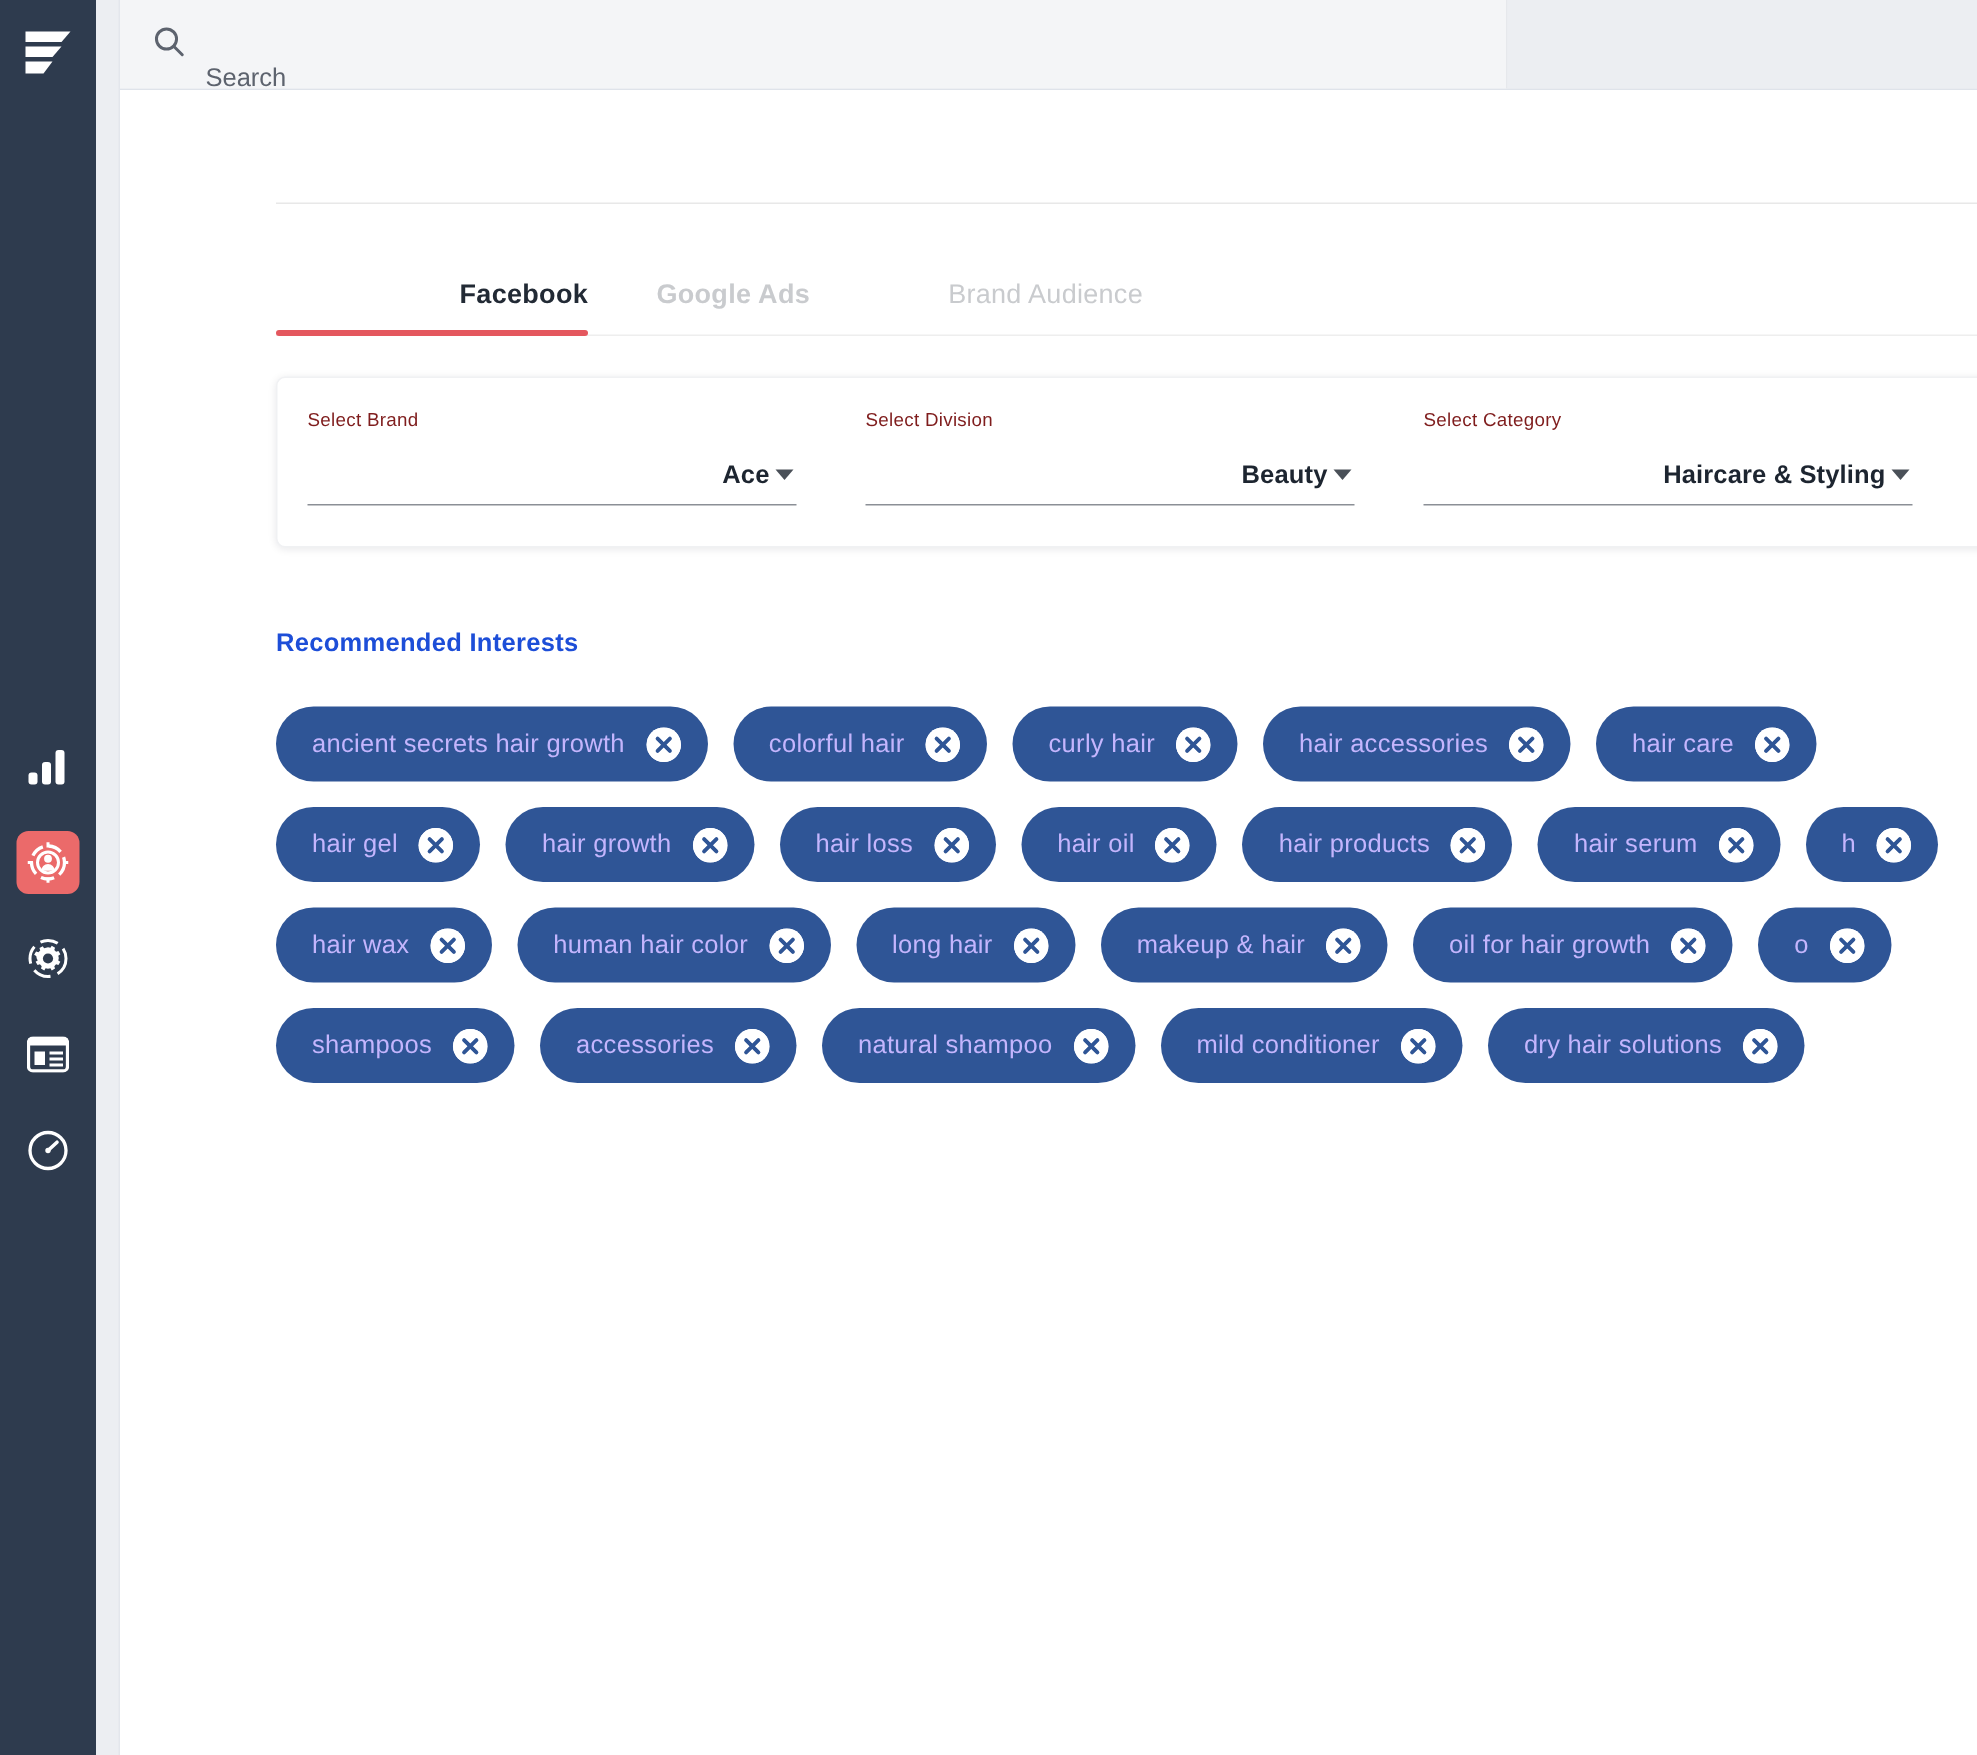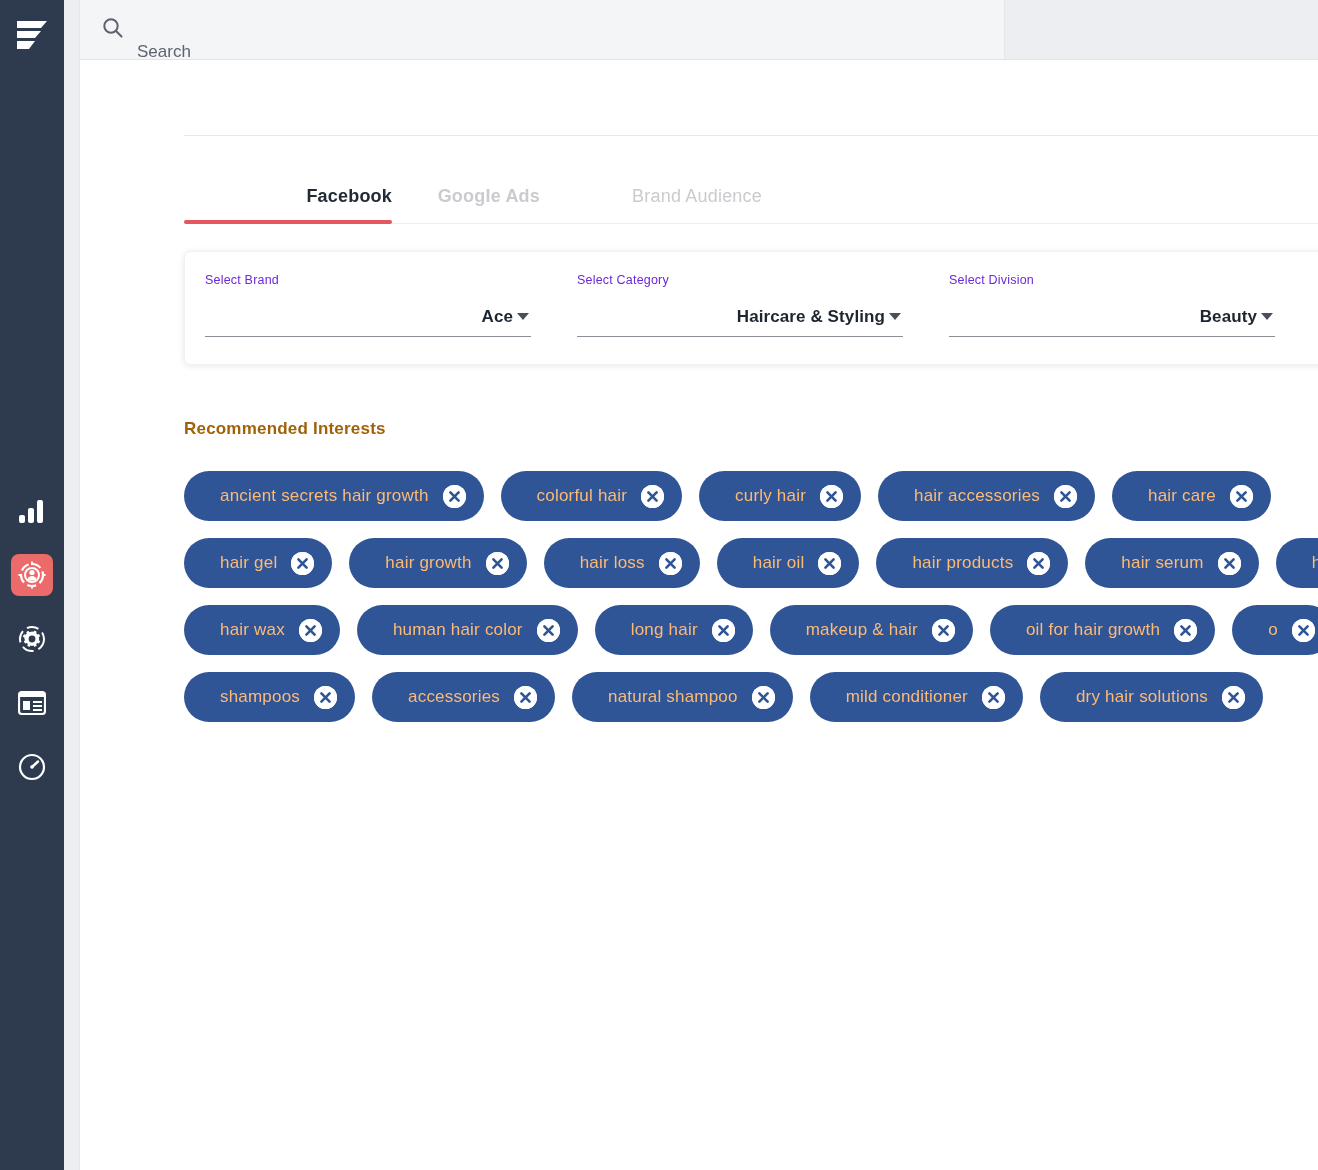--- a/index.html
+++ b/index.html
@@ -167,21 +167,21 @@
   .filter-field {
     width: 372px;
     flex: 0 0 372px;
     padding: 22px 26px 0 20px;
     position: relative;
     display: flex;
     flex-direction: column;
   }
   .filter-label {
     font-size: 12.5px;
-    color: #6d28d9;
+    color: #7f1d1d;
     letter-spacing: .2px;
     line-height: 1;
   }
   .filter-control {
     margin-top: 20px;
     display: flex;
     align-items: center;
     justify-content: flex-end;
     gap: 4px;
     border-bottom: 1.5px solid #8b8f96;
@@ -201,21 +201,21 @@
     border-top: 7px solid #4a5058;
     flex: 0 0 auto;
     margin-right: 2px;
   }
 
   
   .rec-title {
     margin: 54px 0 0 104px;
     font-size: 17px;
     font-weight: bold;
-    color: #a16207;
+    color: #1d4ed8;
     letter-spacing: .2px;
   }
   .chips {
     margin: 32px 0 0 104px;
     width: 1290px;
     display: flex;
     flex-wrap: wrap;
     gap: 17px 17px;
   }
   .chip-row {
@@ -232,21 +232,21 @@
     display: inline-flex;
     align-items: center;
     gap: 14px;
     padding: 0 18px 0 24px;
     font-size: 17px;
     letter-spacing: .2px;
     white-space: nowrap;
     cursor: pointer;
     flex: 0 0 auto;
   }
-  .chip-label { color: #fdba74; margin-left: 12px; }
+  .chip-label { color: #c4b5fd; }
   .chip-remove {
     width: 23px; height: 23px;
     flex: 0 0 23px;
     border-radius: 50%;
     background: #ffffff;
     display: inline-flex;
     align-items: center;
     justify-content: center;
     cursor: pointer;
   }
@@ -361,36 +361,36 @@
 
         <div class="filter-field">
           <div class="filter-label">Select Brand</div>
           <div class="filter-control">
             <span class="filter-value">Ace</span>
             <span class="caret"></span>
           </div>
         </div>
 
         <div class="filter-field">
+          <div class="filter-label">Select Division</div>
+          <div class="filter-control">
+            <span class="filter-value">Beauty</span>
+            <span class="caret"></span>
+          </div>
+        </div>
+
+        <div class="filter-field">
           <div class="filter-label">Select Category</div>
           <div class="filter-control">
             <span class="filter-value">Haircare &amp; Styling</span>
             <span class="caret"></span>
           </div>
         </div>
 
         <div class="filter-field">
-          <div class="filter-label">Select Division</div>
-          <div class="filter-control">
-            <span class="filter-value">Beauty</span>
-            <span class="caret"></span>
-          </div>
-        </div>
-
-        <div class="filter-field">
           
           
         </div>
 
       </div>
 
       <div class="rec-title">Recommended Interests</div>
 
       <div class="chips" id="chips">
           <div class="chip-row">

